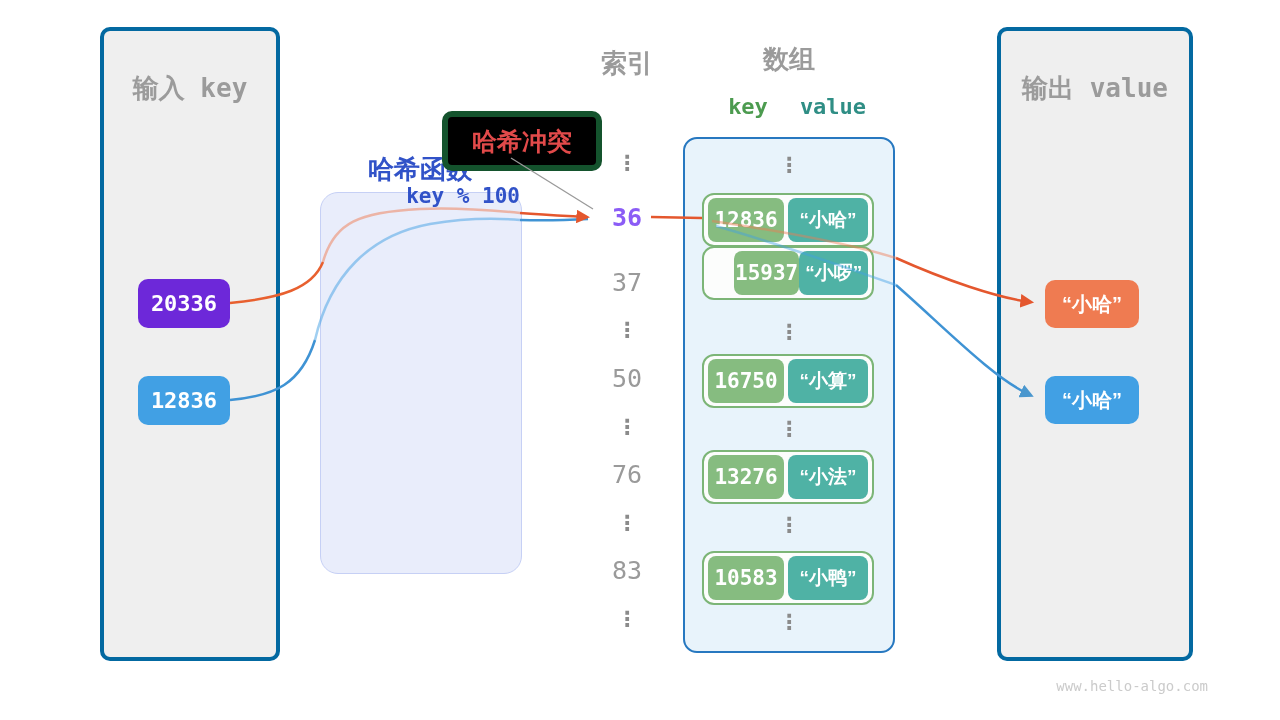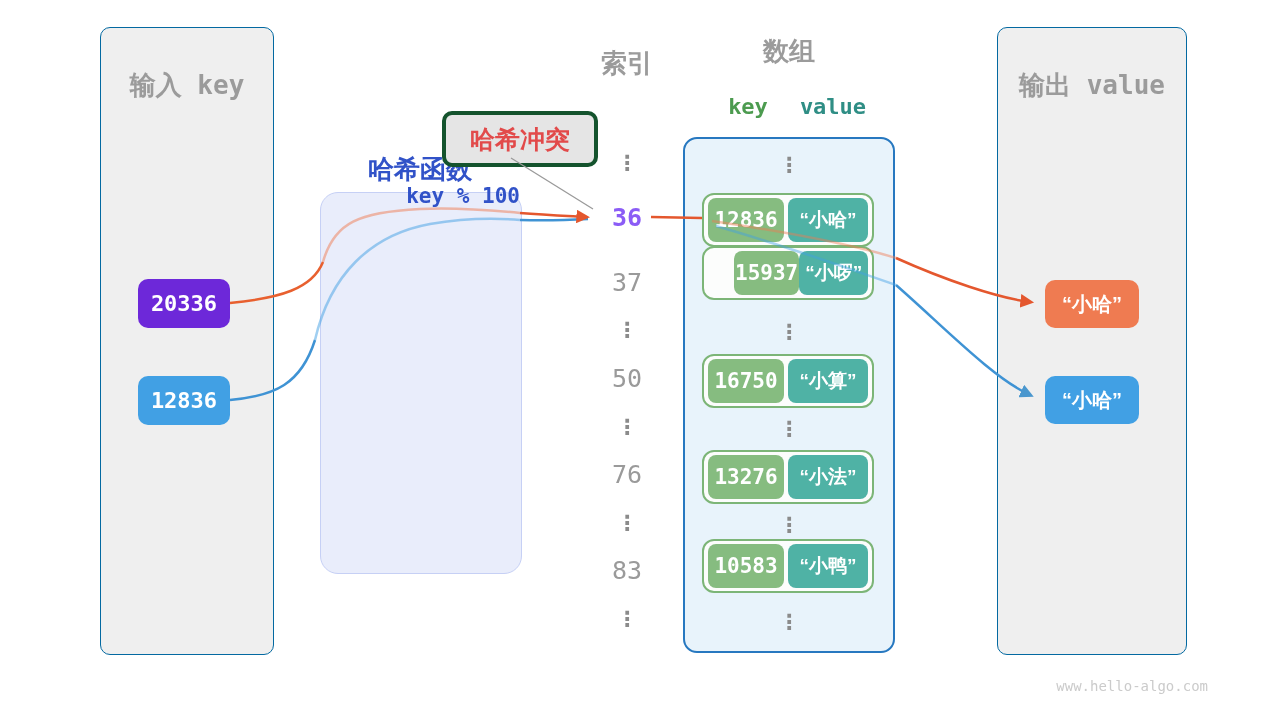--- a/index.html
+++ b/index.html
@@ -1,20 +1,20 @@
 <!DOCTYPE html>
 <html><head>
 <meta charset="utf-8">
 <style>
   html,body{margin:0;padding:0;background:#fff;}
   #canvas{position:relative;width:1280px;height:720px;background:#ffffff;overflow:hidden;
           font-family:"Liberation Sans","DejaVu Sans",sans-serif;}
 
   
-  .panel{position:absolute;background:#efefef;border:1px solid #0369a1;border-radius:10px;}
+  .panel{position:absolute;background:#efefef;border:4px solid #0369a1;border-radius:10px;}
   .panel-title{position:absolute;top:40px;left:0;width:100%;text-align:center;
                font-size:26px;font-weight:700;color:#9b9b9b;
                font-family:"DejaVu Sans Mono","Liberation Sans",sans-serif;}
 
   
   .col-header{position:absolute;width:130px;text-align:center;font-size:26px;font-weight:700;color:#9b9b9b;
               font-family:"DejaVu Sans Mono","Liberation Sans",sans-serif;}
 
   
   .key-box{position:absolute;width:92px;height:49px;border-radius:10px;display:flex;align-items:center;
@@ -32,22 +32,22 @@
   
   .hash-box{position:absolute;left:320px;top:192px;width:200px;height:380px;background:#e9edfb;
             border:1.5px solid #c6d0f5;border-radius:18px;z-index:1;}
   .hash-title{position:absolute;left:0;top:152px;width:100%;text-align:center;font-size:26px;
               font-weight:700;color:#3152c8;z-index:3;}
   .hash-formula{position:absolute;left:0;top:184px;width:100%;text-align:right;font-size:21px;
                 font-weight:700;color:#3152c8;z-index:3;
                 font-family:"DejaVu Sans Mono","Liberation Mono",monospace;}
 
   
-  .collision{position:absolute;left:442px;top:111px;width:148px;height:48px;background:#e5e5e5;
-             border:4px solid #14532d;border-radius:10px;display:flex;align-items:center;
+  .collision{position:absolute;left:442px;top:111px;width:148px;height:48px;background:#000000;
+             border:6px solid #14532d;border-radius:10px;display:flex;align-items:center;
              justify-content:center;font-size:25px;font-weight:700;color:#e24a4a;z-index:3;}
 
   
   .idx-item{position:absolute;left:587px;width:80px;height:32px;line-height:32px;text-align:center;
             font-size:25px;color:#9a9a9a;font-family:"DejaVu Sans Mono","Liberation Mono",monospace;}
   .idx-hot{font-weight:700;color:#8b5cf6;}
   .vdots{font-size:21px;font-weight:700;color:#8b8b8b;font-family:"DejaVu Sans","Liberation Sans",sans-serif;}
 
   
   .kv-head{position:absolute;top:93px;height:28px;line-height:28px;text-align:center;font-size:22px;
@@ -94,21 +94,21 @@
   <div class="key-box key-orange zbox" style="left:138px;top:279px;">20336</div>
   <div class="key-box key-blue zbox" style="left:138px;top:376px;">12836</div>
 
   <div class="hash-box"></div>
   <div class="hash-title" style="left:320px;width:200px;">哈希函数</div>
   <div class="hash-formula" style="left:320px;width:200px;">key % 100</div>
 
   <div class="collision">哈希冲突</div>
 
   <div class="col-header" style="left:562px;top:46px;">索引</div>
-  <div class="col-header" style="left:724px;top:34px;">数组</div>
+  <div class="col-header" style="left:724px;top:42px;">数组</div>
   <div class="kv-head kv-key">key</div>
   <div class="kv-head kv-val">value</div>
 
   <div class="idx-item vdots" style="top:147px;">⋮</div>
   <div class="idx-item idx-hot" style="top:202px;">36</div>
   <div class="idx-item" style="top:267px;">37</div>
   <div class="idx-item vdots" style="top:314px;">⋮</div>
   <div class="idx-item" style="top:363px;">50</div>
   <div class="idx-item vdots" style="top:411px;">⋮</div>
   <div class="idx-item" style="top:459px;">76</div>
@@ -137,21 +137,21 @@
 
     <div class="arr-dots vdots" style="top:274px;">⋮</div>
 
     <div class="arr-row" style="top:311px;">
       <div class="cell cell-key">13276</div>
       <div class="cell cell-val">“小法”</div>
     </div>
 
     <div class="arr-dots vdots" style="top:370px;">⋮</div>
 
-    <div class="arr-row" style="top:400px;">
+    <div class="arr-row" style="top:412px;">
       <div class="cell cell-key">10583</div>
       <div class="cell cell-val">“小鸭”</div>
     </div>
 
     <div class="arr-dots vdots" style="top:467px;">⋮</div>
   </div>
 
   <div class="panel" style="left:997px;top:27px;width:188px;height:626px;">
     <div class="panel-title">输出 value</div>
   </div>

